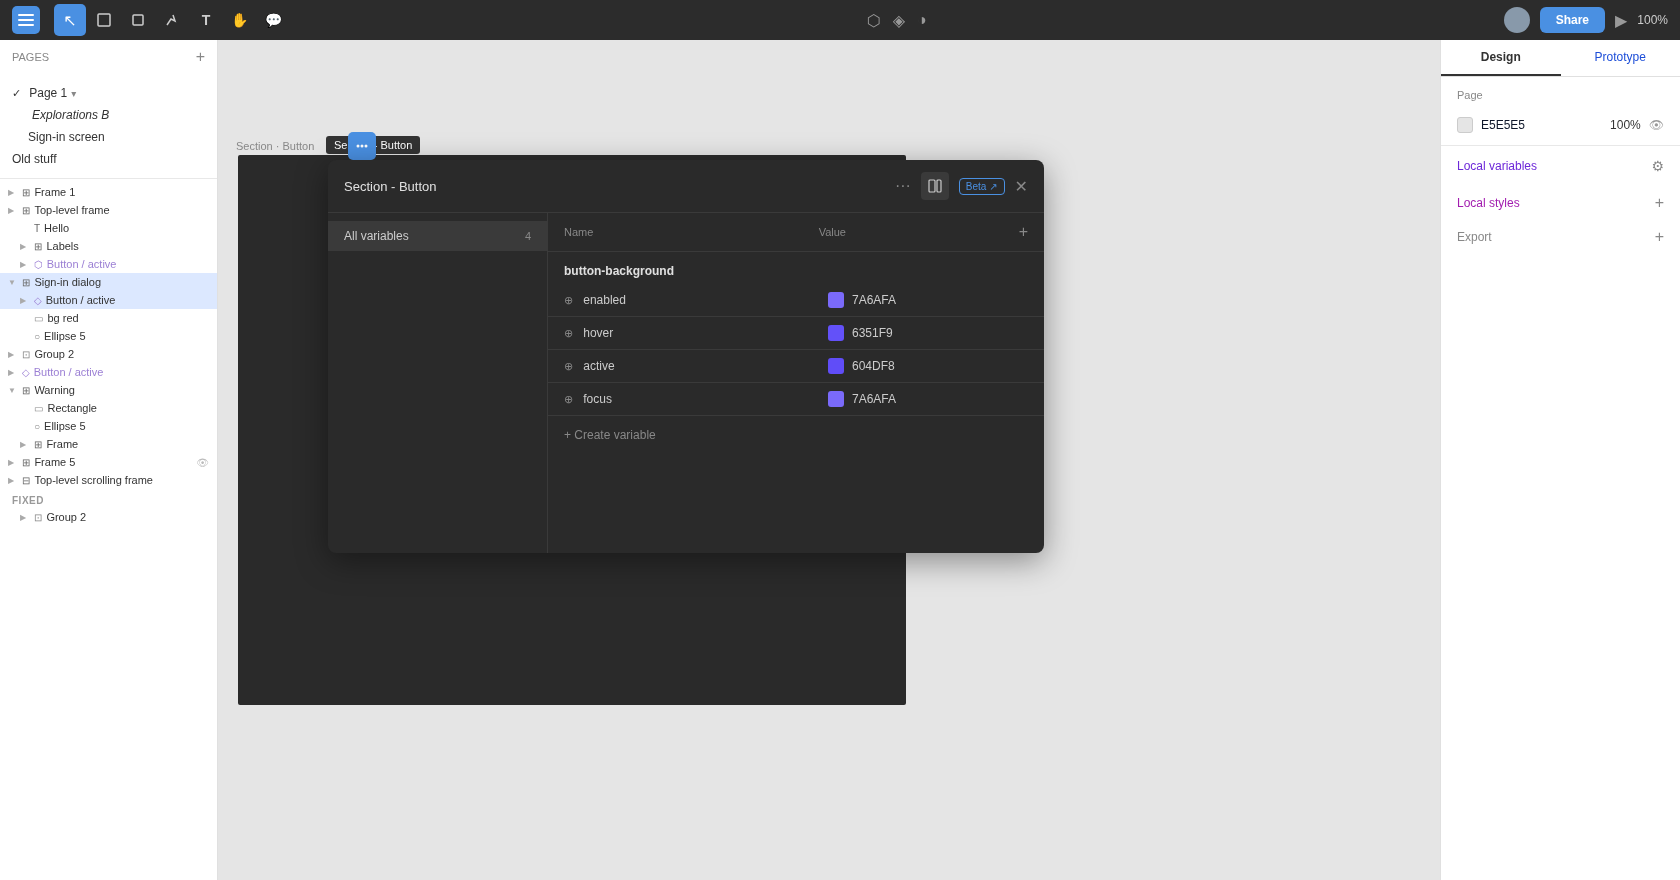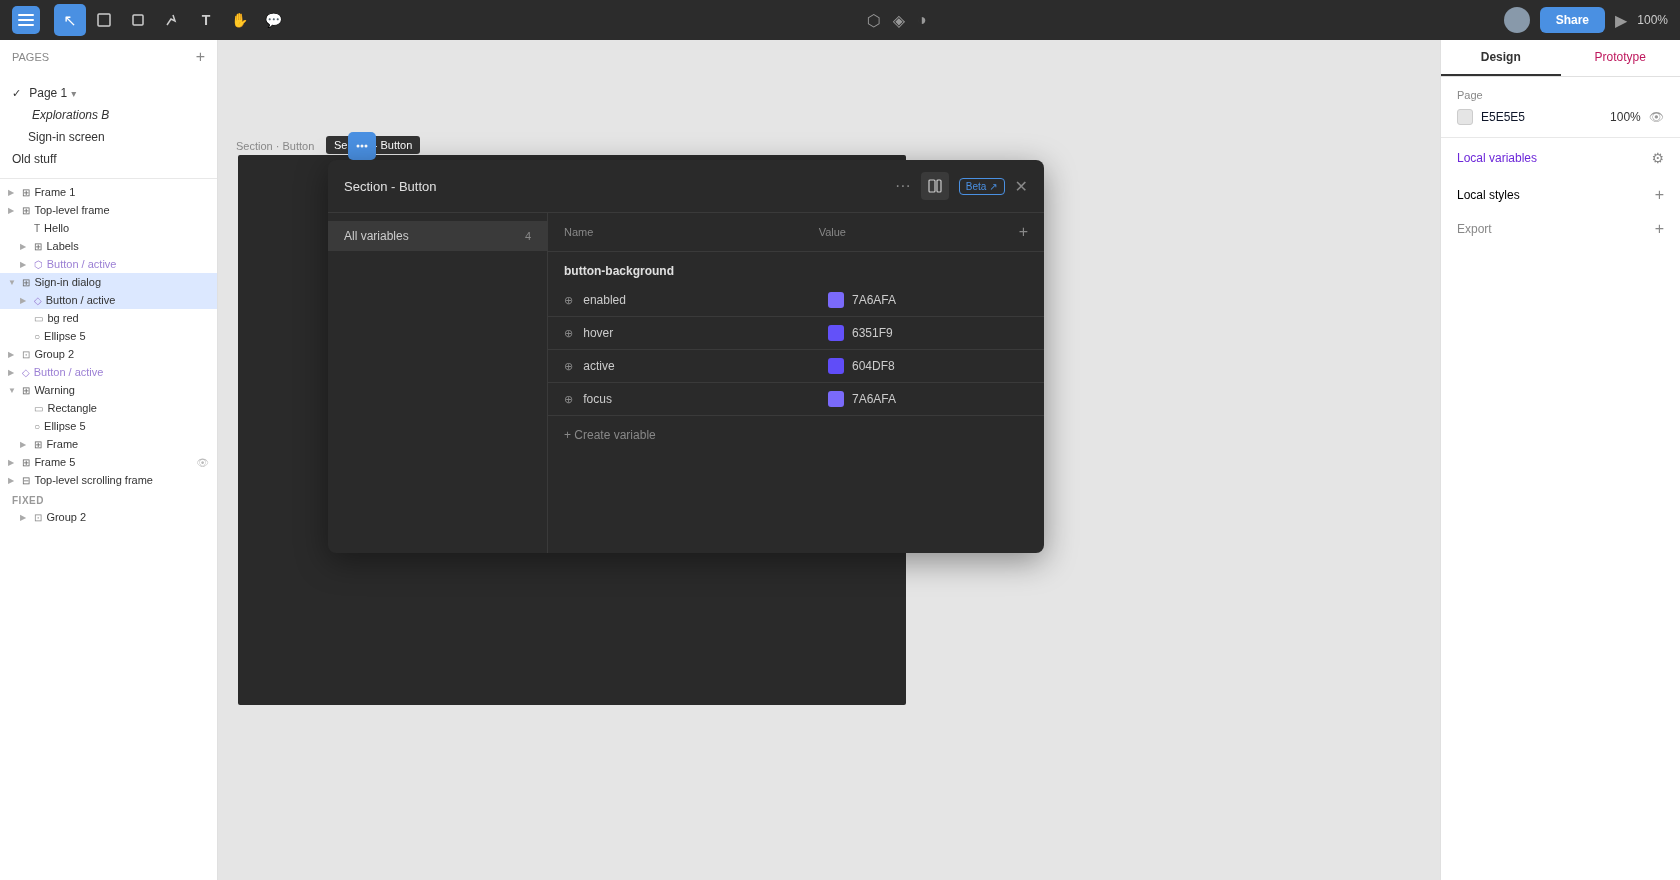--- a/index.html
+++ b/index.html
@@ -82,35 +82,35 @@
     .var-row:last-child { border-bottom: none; }
     .var-icon { color: #888; font-size: 11px; margin-right: 10px; }
     .var-name { flex: 1; color: #ccc; font-size: 12px; }
     .var-value { display: flex; align-items: center; gap: 8px; width: 200px; color: #ccc; font-size: 12px; }
     .color-swatch { width: 16px; height: 16px; border-radius: 3px; flex-shrink: 0; }
     .create-var { display: flex; align-items: center; gap: 8px; padding: 12px 16px; color: #888; font-size: 12px; cursor: pointer; }
 
     
     .right-panel { width: 240px; background: #ffffff; border-left: 1px solid #e0e0e0; display: flex; flex-direction: column; flex-shrink: 0; }
     .right-panel-tabs { display: flex; border-bottom: 1px solid #e0e0e0; }
-    .right-tab { flex: 1; text-align: center; padding: 10px 0; font-size: 12px; color: #be185d; cursor: pointer; }
+    .right-tab { flex: 1; text-align: center; padding: 10px 0; font-size: 12px; color: #1d4ed8; cursor: pointer; }
     .right-tab.active { color: #333; font-weight: 600; border-bottom: 2px solid #333; }
     .right-section { padding: 12px 16px; border-bottom: 1px solid #e8e8e8; }
-    .right-section-title { font-size: 11px; color: #888; margin-bottom: 8px; }
+    .right-section-title { font-size: 11px; color: #888; margin-bottom: 16px; }
     .page-row { display: flex; align-items: center; justify-content: space-between; }
     .page-color { display: flex; align-items: center; gap: 8px; }
     .page-color-swatch { width: 16px; height: 16px; border-radius: 3px; background: #e5e5e5; border: 1px solid #ccc; }
     .page-color-value { font-size: 12px; color: #0f172a; }
     .page-opacity { font-size: 12px; color: #333; }
     .eye-icon { color: #999; font-size: 12px; cursor: pointer; }
     .local-vars-header { display: flex; align-items: center; justify-content: space-between; padding: 12px 16px 8px; }
     .local-vars-title { font-size: 12px; color: #6d28d9; font-weight: 500; }
     .local-vars-icon { color: #888; cursor: pointer; font-size: 14px; }
     .local-styles-header { display: flex; align-items: center; justify-content: space-between; padding: 12px 16px 8px; }
-    .local-styles-title { font-size: 12px; color: #000000; font-weight: 500; }
+    .local-styles-title { font-size: 12px; color: #a21caf; font-weight: 500; }
     .local-styles-add { color: #888; cursor: pointer; font-size: 16px; }
     .export-row { display: flex; align-items: center; justify-content: space-between; padding: 8px 16px; }
     .export-label { font-size: 12px; color: #888; }
     .export-add { color: #888; cursor: pointer; font-size: 16px; }
 
     
     .canvas-section-label { position: absolute; top: 100px; left: 18px; font-size: 11px; color: #888; }
   </style>
 </head>
 <body>

